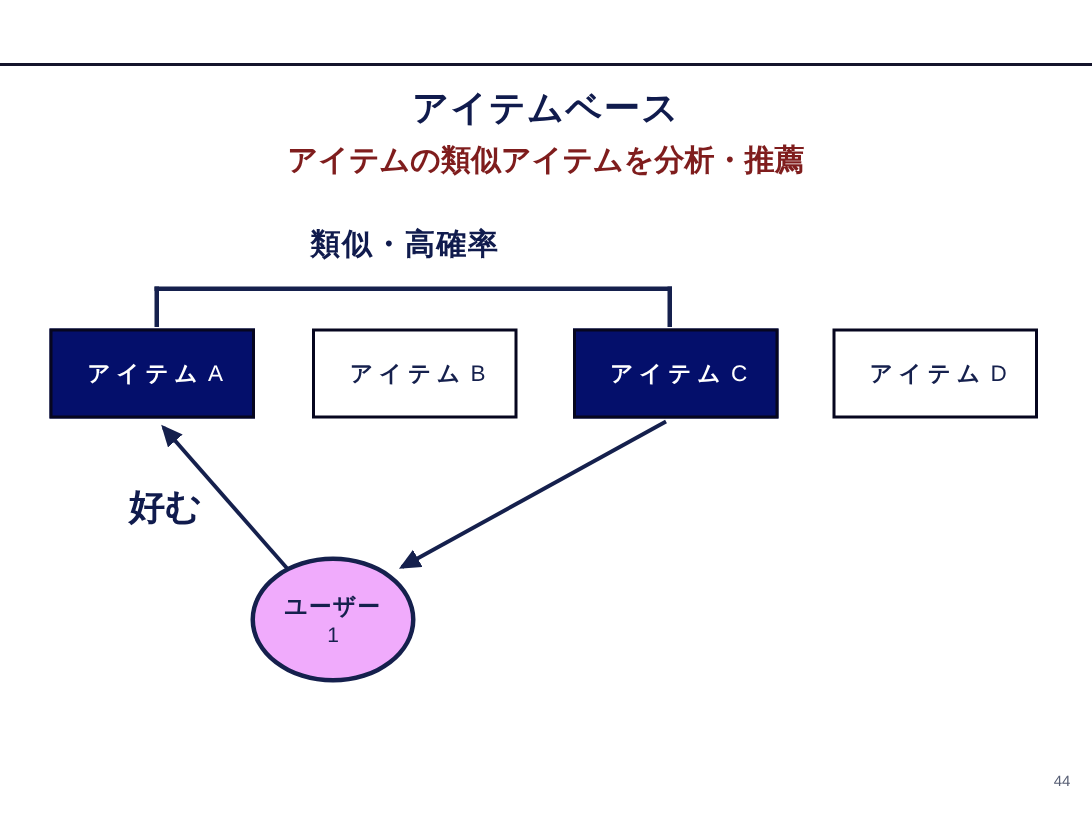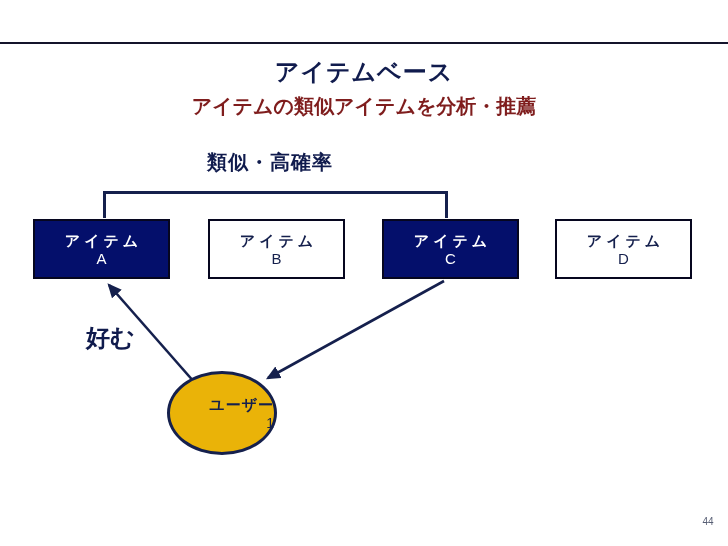--- a/index.html
+++ b/index.html
@@ -53,21 +53,21 @@
     border-top: 3px solid #15204d;
     border-left: 3px solid #15204d;
     border-right: 3px solid #15204d;
     box-sizing: border-box;
   }
 
   .item-box {
     position: absolute; top: 219px; height: 60px; width: 137px;
     box-sizing: border-box;
     border: 2px solid #06061f;
-    display: flex; flex-direction: column;
+    display: flex; flex-direction: row;
     align-items: center; justify-content: center;
     gap: 3px;
   }
   .item-box .l1 {
     font-size: 15px; font-weight: bold; letter-spacing: 4px;
     text-indent: 4px; line-height: 1;
   }
   .item-box .l2 { font-size: 15px; line-height: 1; }
   .item-filled { background: #040f6b; color: #ffffff; }
   .item-outline { background: #ffffff; color: #15204d; }
@@ -84,25 +84,25 @@
     color: #101b4d;
     white-space: nowrap;
   }
   #label-likes { left: 86px; top: 322px; }
   #label-recommend { left: 376px; top: 321px; }
 
   .user-ellipse {
     position: absolute; left: 167px; top: 371px;
     width: 110px; height: 84px;
     box-sizing: border-box;
-    background: #eab308;
+    background: #f0abfc;
     border: 3px solid #15204d;
     border-radius: 50%;
     display: flex; flex-direction: column;
-    align-items: flex-end; justify-content: center;
+    align-items: center; justify-content: center;
     gap: 4px;
     color: #15204d;
   }
   .user-ellipse .l1 { font-size: 15px; font-weight: bold; letter-spacing: 1px; line-height: 1; }
   .user-ellipse .l2 { font-size: 14px; line-height: 1; }
 
   .page-number {
     position: absolute; left: 698px; top: 516px;
     width: 20px; text-align: center;
     font-size: 10px;

